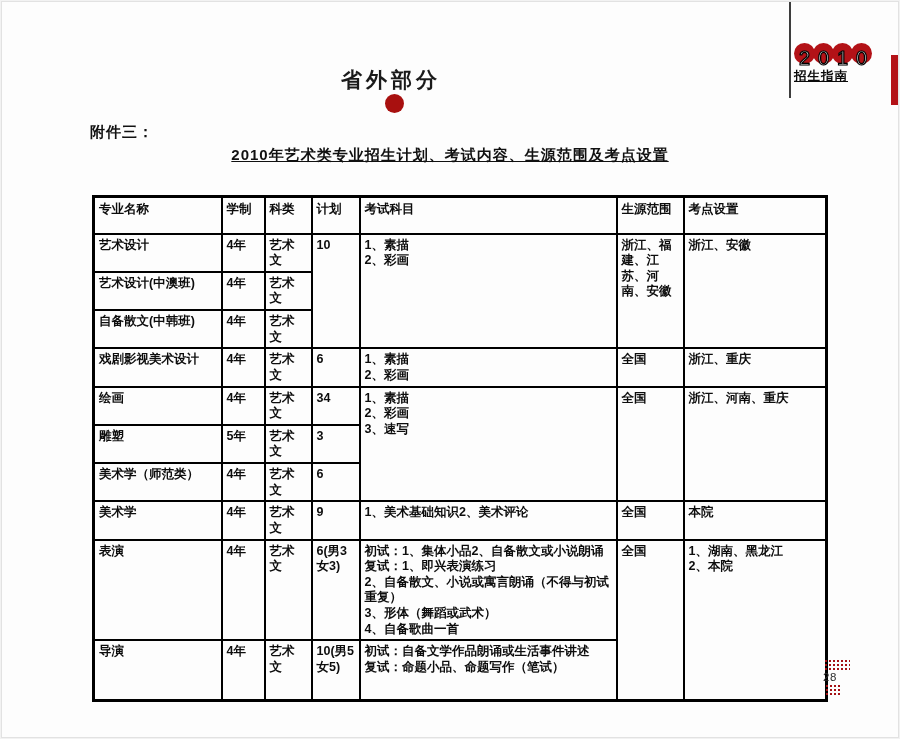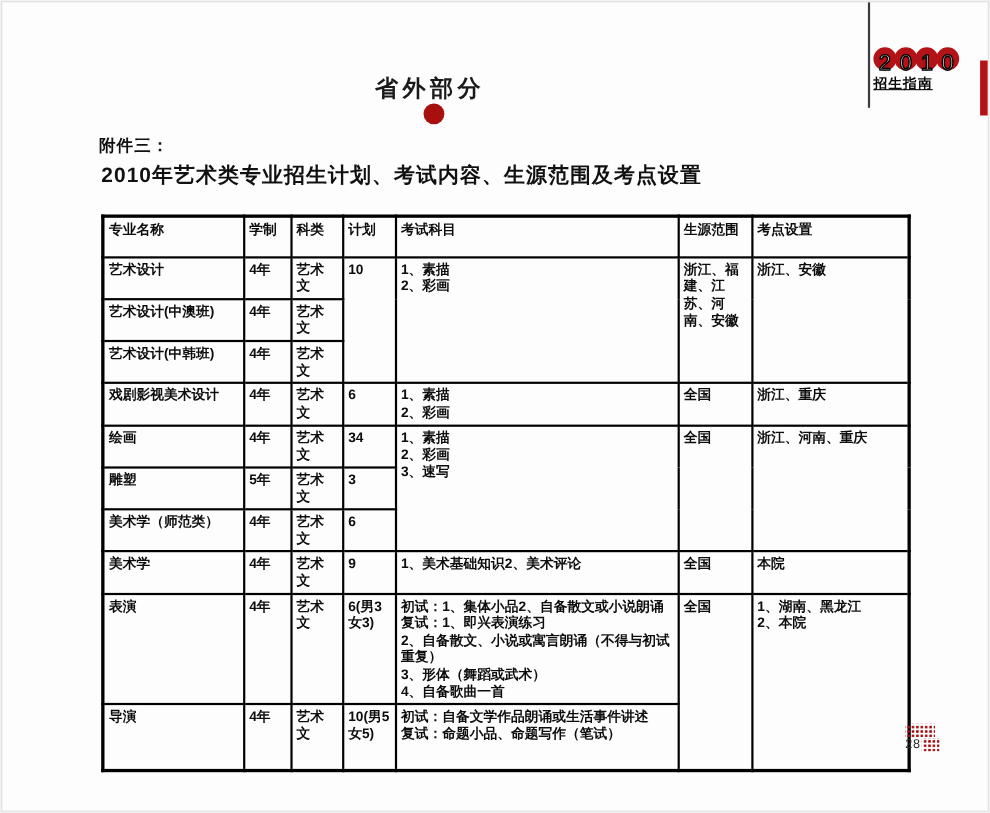--- a/index.html
+++ b/index.html
@@ -15,36 +15,36 @@
     color:#fff;-webkit-text-stroke:1.2px #000;text-shadow:0 0 1px #000;line-height:1;}
   .logo-caption{margin-top:3px;font-size:12.5px;font-weight:bold;letter-spacing:1px;color:#0a0a0a;white-space:nowrap;text-decoration:underline;}
   .edge-bar{position:absolute;right:0;top:53px;width:7px;height:50px;background:#b31217;}
 
   
   .section-row{position:absolute;left:0;top:64px;width:778px;display:flex;justify-content:flex-end;align-items:center;flex-direction:column;}
   .section-label{font-size:21px;font-weight:bold;letter-spacing:4px;color:#1a1a1a;}
   .section-dot{width:19px;height:19px;border-radius:50%;background:#a8100f;margin-left:6px;flex:0 0 auto;}
 
   .attachment{position:absolute;left:88px;top:121px;font-size:15px;font-weight:bold;letter-spacing:1px;}
-  .doc-title{position:absolute;left:90px;right:90px;top:144px;font-size:19px;font-weight:bold;letter-spacing:1px;}
+  .doc-title{position:absolute;left:90px;right:90px;top:144px;text-align:center;font-size:15px;font-weight:bold;letter-spacing:1px;text-decoration:underline;}
 
   
   .tbl-wrap{position:absolute;left:90px;top:193px;}
   table{border-collapse:collapse;table-layout:fixed;width:733px;border:3px solid #000;}
   th,td{border:2px solid #000;padding:2px 4px;font-size:12.5px;font-weight:bold;color:#0d0d0d;
     vertical-align:top;text-align:left;line-height:1.25;overflow:hidden;}
   th{padding-top:4px;}
   td{padding-top:3px;}
   .pre{white-space:pre-line;margin-top:36px;}
 
   
   .footer-mark{position:absolute;left:821px;top:656px;width:32px;}
   .dots{background-image:radial-gradient(circle,#a51115 1.1px,rgba(0,0,0,0) 1.3px);background-size:4px 4px;background-position:1px 1px;}
   .dots-top{width:27px;height:12px;}
-  .footer-row{display:flex;align-items:flex-start;margin-top:1px;}
+  .footer-row{display:flex;align-items:flex-start;margin-top:1px;flex-direction:column;}
   .page-number{font-size:11.5px;color:#2e2e2e;line-height:12px;letter-spacing:0.5px;}
   .dots-bottom{width:16px;height:12px;margin-left:1px;}
 </style>
 </head>
 <body>
 
 <div class="page">
 
   <div class="vline"></div>
 
@@ -102,21 +102,21 @@
 2、彩画</td>
         <td rowspan="3">浙江、福建、江苏、河南、安徽</td>
         <td rowspan="3">浙江、安徽</td>
       </tr>
       <tr style="height:26px">
         <td>艺术设计(中澳班)</td>
         <td>4年</td>
         <td>艺术文</td>
       </tr>
       <tr style="height:27px">
-        <td>艺术设计(中韩班)</td>
+        <td>自备散文(中韩班)</td>
         <td>4年</td>
         <td>艺术文</td>
       </tr>
       <tr style="height:37px">
         <td>戏剧影视美术设计</td>
         <td>4年</td>
         <td>艺术文</td>
         <td>6</td>
         <td class="pre">1、素描
 2、彩画</td>

